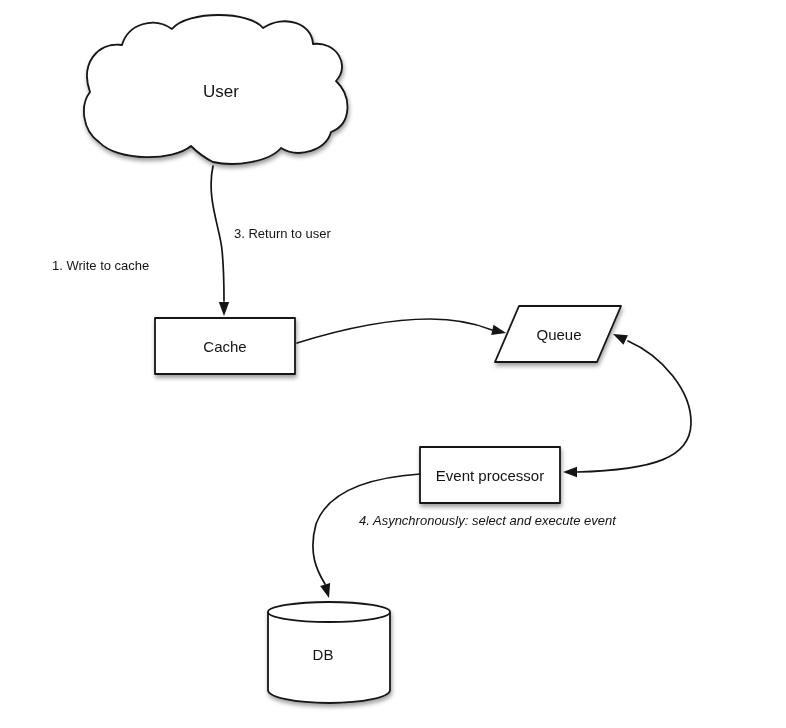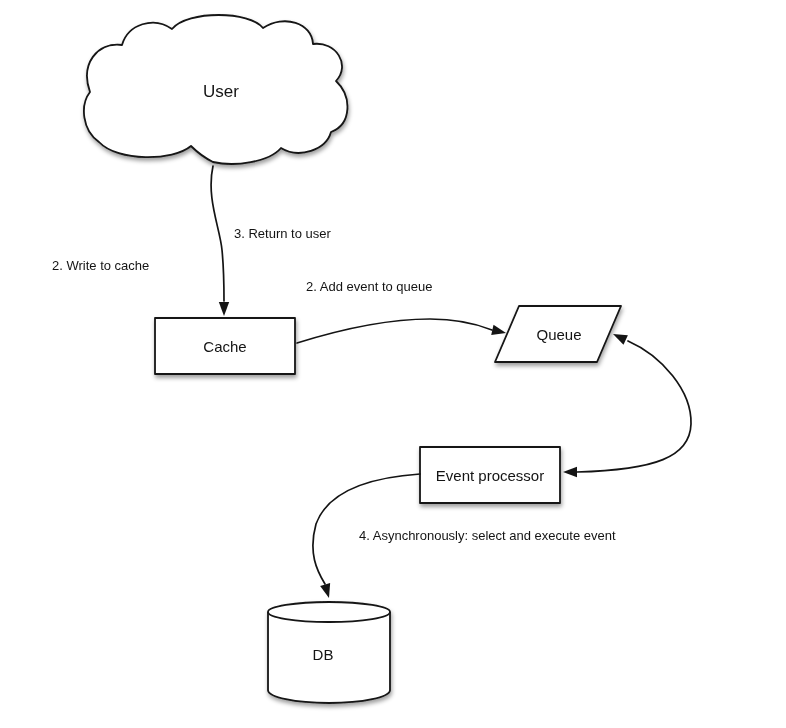--- a/index.html
+++ b/index.html
@@ -97,18 +97,17 @@
       </g>
     </g>
   </svg>
 
   <div class="node-label" style="left:155px; top:318px; width:140px; height:56px;">Cache</div>
   <div class="node-label user" style="left:155px; top:80px; width:132px; height:24px;">User</div>
   <div class="node-label" style="left:420px; top:447px; width:140px; height:56px;">Event processor</div>
   <div class="node-label" style="left:497px; top:306px; width:124px; height:56px;">Queue</div>
   <div class="node-label" style="left:269px; top:641px; width:108px; height:26px;">DB</div>
 
-  <div class="edge-label" style="left:52px; top:258px;">2. Write to cache</div>
+  <div class="edge-label" style="left:52px; top:258px;">1. Write to cache</div>
   <div class="edge-label" style="left:234px; top:226px;">3. Return to user</div>
-  <div class="edge-label" style="left:306px; top:279px;">2. Add event to queue</div>
-  <div class="edge-label" style="left:359px; top:528px;">4. Asynchronously: select and execute event</div>
+  <div class="edge-label" style="left:359px; top:513px;font-style:italic;">4. Asynchronously: select and execute event</div>
 
 </div>
 
 </body></html>

